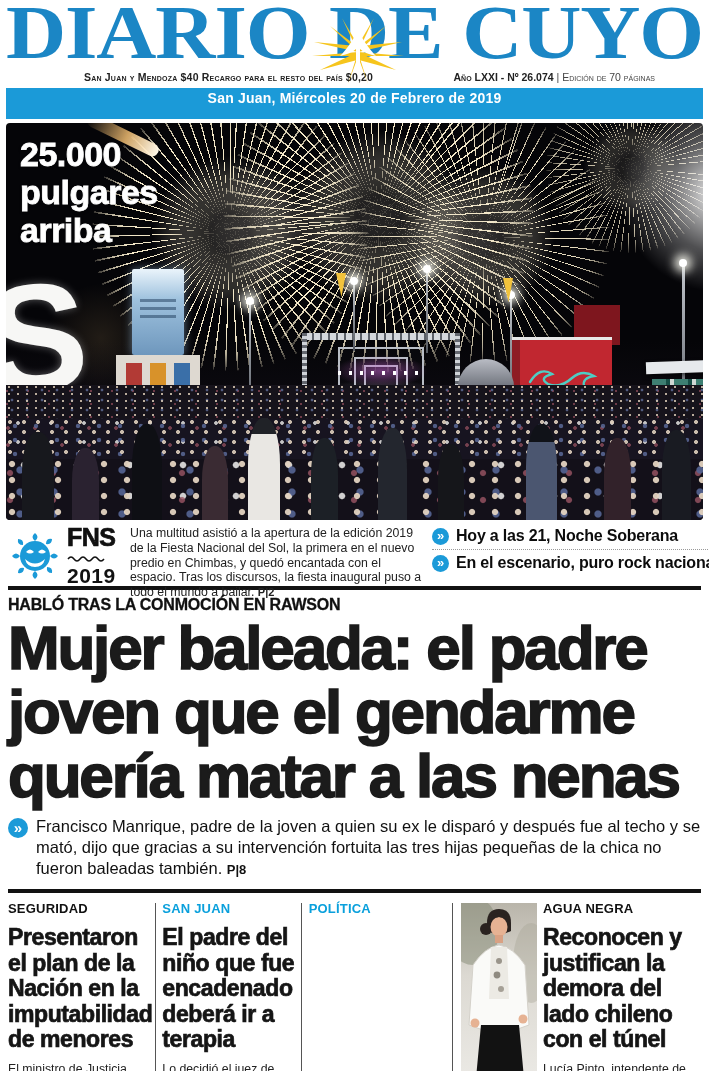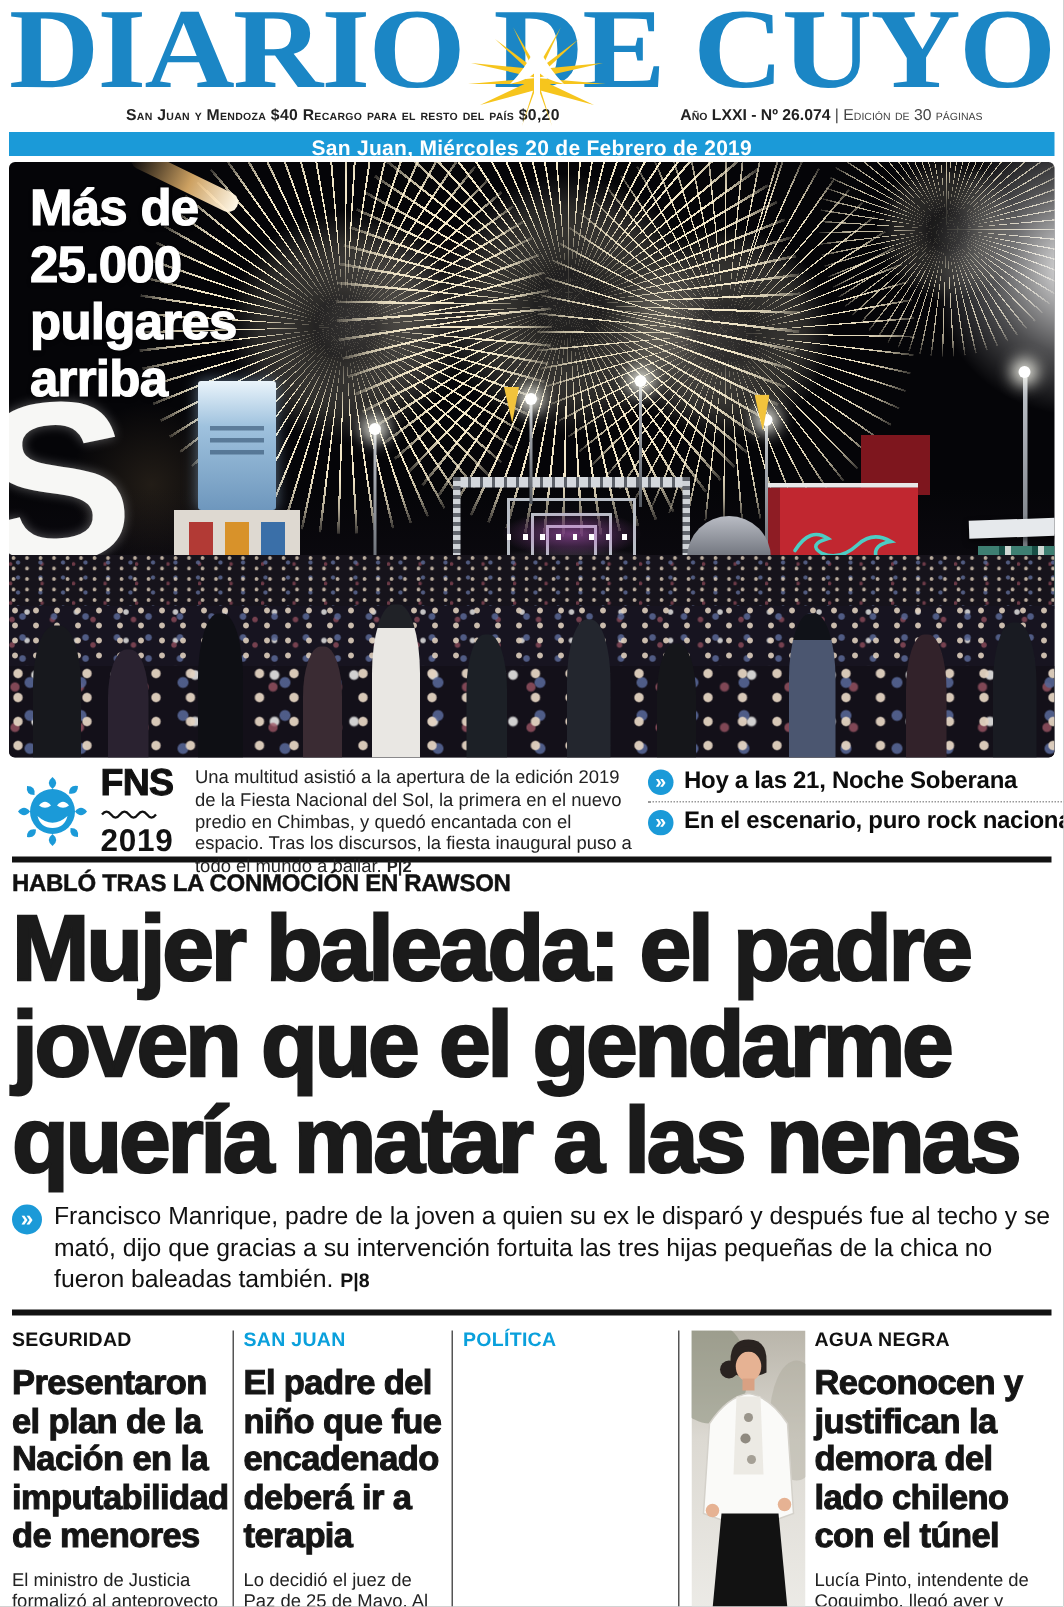--- a/index.html
+++ b/index.html
@@ -9,21 +9,21 @@
   
   .masthead { position:relative; height:84px; }
   .logo-svg { display:block; margin:2px auto 0; }
   .logo-text { font-family:"Liberation Serif", serif; font-weight:bold; font-size:76px; fill:#1b86c5; letter-spacing:-1px; }
   .sun-logo { position:absolute; left:312px; top:14px; z-index:3; }
   .infoline { position:absolute; left:84px; right:54px; bottom:3px; display:flex; justify-content:space-between; align-items:flex-end; font-variant:small-caps; font-size:10.5px; color:#222; }
   .infoline .left { font-weight:bold; letter-spacing:.2px; }
   .infoline .right b { font-weight:bold; }
   .infoline .right .light { font-weight:normal; color:#444; }
 
-  .datebar { margin:2px 6px 0; height:16px; background:#1b9ad8; color:#fff; font-weight:bold; font-size:14px; text-align:center; line-height:21px; letter-spacing:.2px; }
+  .datebar { margin:2px 6px 0; height:31px; background:#1b9ad8; color:#fff; font-weight:bold; font-size:14px; text-align:center; line-height:21px; letter-spacing:.2px; }
 
   
   .photo { position:relative; margin:4px 6px 0; height:397px; background:linear-gradient(#050508 55%, #0c0a10 70%, #141018); border-radius:4px; overflow:hidden; }
   .fw { position:absolute; border-radius:50%;
         background: radial-gradient(circle, rgba(255,246,220,.5) 0 6%, transparent 40%),
                     repeating-conic-gradient(from 3deg, rgba(255,243,210,.95) 0 .7deg, transparent .7deg 5.1deg);
         -webkit-mask-image: radial-gradient(circle, rgba(0,0,0,.25) 0 10%, #000 30% 52%, rgba(0,0,0,.75) 62%, transparent 74%);
         mask-image: radial-gradient(circle, rgba(0,0,0,.25) 0 10%, #000 30% 52%, rgba(0,0,0,.75) 62%, transparent 74%); }
   .smoke { position:absolute; border-radius:50%; background:radial-gradient(circle, rgba(210,200,190,.16), transparent 65%); }
   .flood { position:absolute; left:608px; top:-10px; width:190px; height:180px; background:radial-gradient(circle at 55% 45%, rgba(255,255,255,.95), rgba(255,255,255,.3) 40%, transparent 68%); }
@@ -133,21 +133,21 @@
           <polygon points="46,36 56,68 48,46"></polygon>
         <polygon points="46,36 30,2 44,26"></polygon>
           <polygon points="46,36 62,2 48,26"></polygon>
       </g>
       <g fill="#fff">
         <path d="M46,14 C40,26 34,34 28,40 C36,38 41,36 44,33 L44,52 C44,58 48,58 48,52 L48,33 C51,36 56,38 64,40 C58,34 52,26 46,14 Z"></path>
       </g>
     </svg>
     <div class="infoline">
       <span class="left">San Juan y Mendoza $40 Recargo para el resto del país $0,20</span>
-      <span class="right"><b>Año LXXI - Nº 26.074</b> <span class="light">| Edición de 30 páginas</span></span>
+      <span class="right"><b>Año LXXI - Nº 26.074</b> <span class="light">| Edición de 70 páginas</span></span>
     </div>
   </header>
 
   <div class="datebar">San Juan, Miércoles 20 de Febrero de 2019</div>
 
   <div class="photo">
     <div class="fw" style="left:86px; top:-28px; width:276px; height:276px;"></div>
     <div class="fw" style="left:218px; top:-60px; width:310px; height:310px; background: radial-gradient(circle, rgba(255,246,220,.5) 0 6%, transparent 40%), repeating-conic-gradient(from 40deg, rgba(255,243,210,.95) 0 .7deg, transparent .7deg 4.7deg);"></div>
     <div class="fw" style="left:352px; top:-12px; width:252px; height:252px; background: radial-gradient(circle, rgba(255,246,220,.5) 0 6%, transparent 40%), repeating-conic-gradient(from 18deg, rgba(255,243,210,.9) 0 .6deg, transparent .6deg 5.6deg);"></div>
     <div class="fw" style="left:540px; top:-40px; width:170px; height:170px; opacity:.8;"></div>
@@ -218,21 +218,20 @@
     <div class="person" style="left:196px; width:26px; height:74px; background:#3a2b33;"></div>
     <div class="person" style="left:242px; width:32px; height:102px; background:linear-gradient(#202227 16px, #e9e7e3 16px);"></div>
     <div class="person" style="left:305px; width:27px; height:82px; background:#1c2026;"></div>
     <div class="person" style="left:372px; width:29px; height:92px; background:#23262e;"></div>
     <div class="person" style="left:432px; width:26px; height:76px; background:#15161a;"></div>
     <div class="person" style="left:520px; width:31px; height:96px; background:linear-gradient(#101218 18px, #4b5670 18px);"></div>
     <div class="person" style="left:598px; width:27px; height:82px; background:#32222a;"></div>
     <div class="person" style="left:656px; width:29px; height:90px; background:#191b22;"></div>
 
     <div class="overlay-hl">
-      <div>Más de</div>
       <div>25.000</div>
       <div>pulgares</div>
       <div>arriba</div>
     </div>
   </div>
 
   <div class="caption-row">
     <div class="fns-badge">
       <svg width="54" height="54" viewBox="0 0 54 54">
         <g fill="#1b9ad8">

